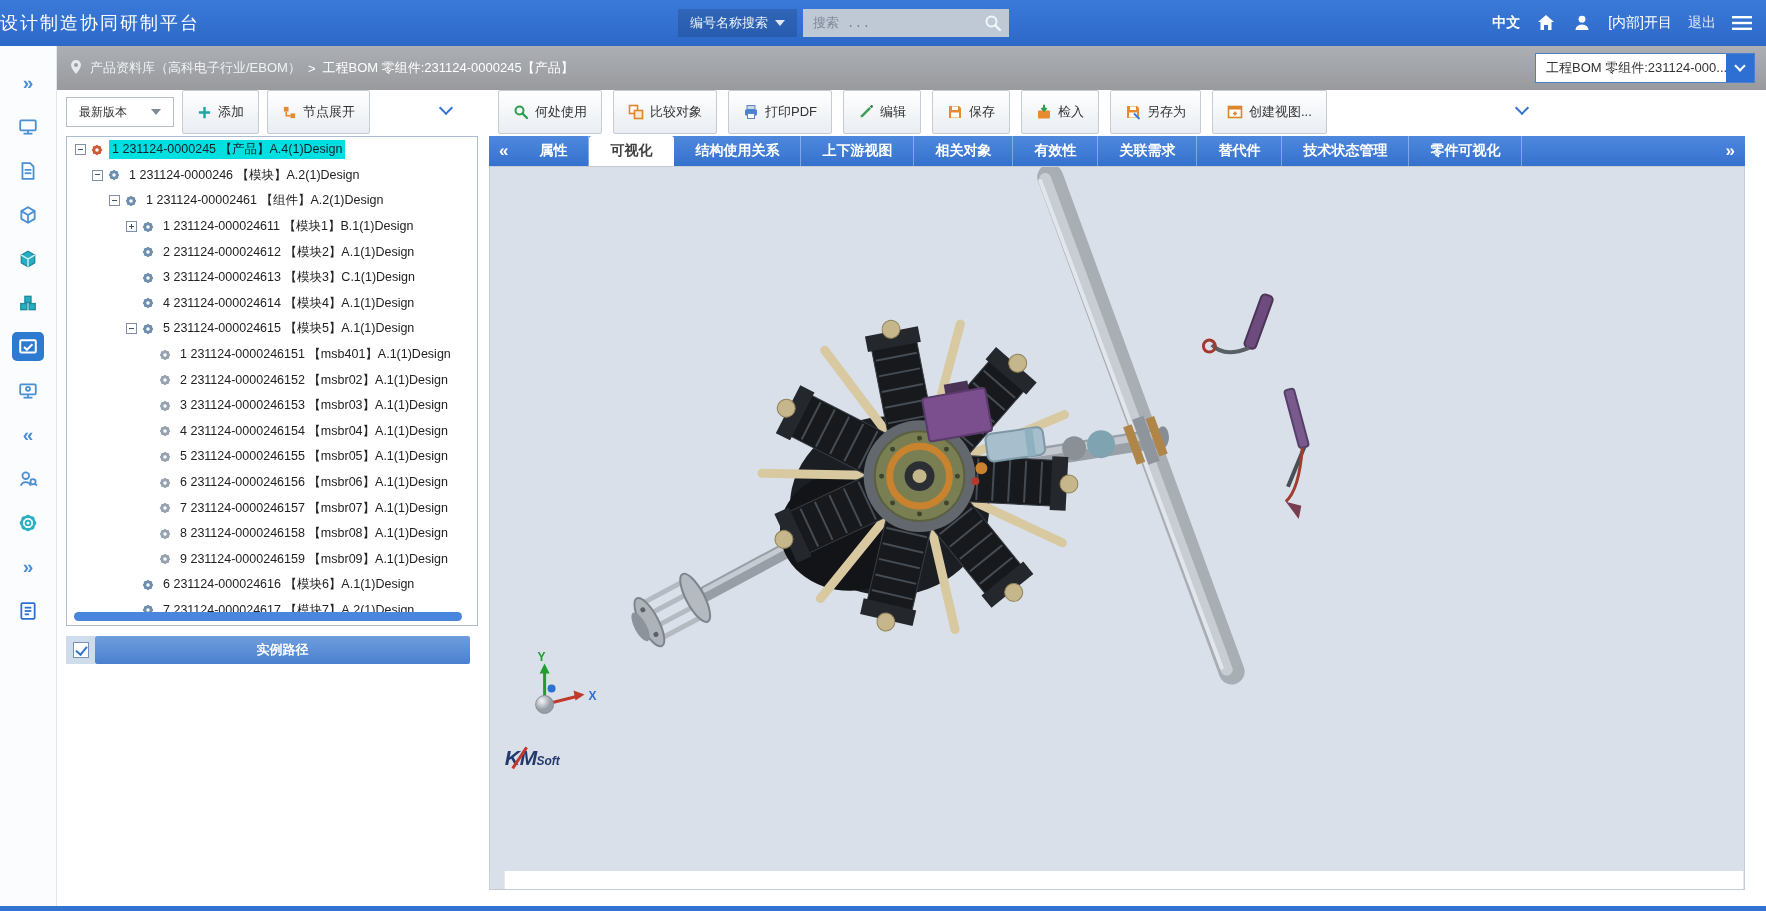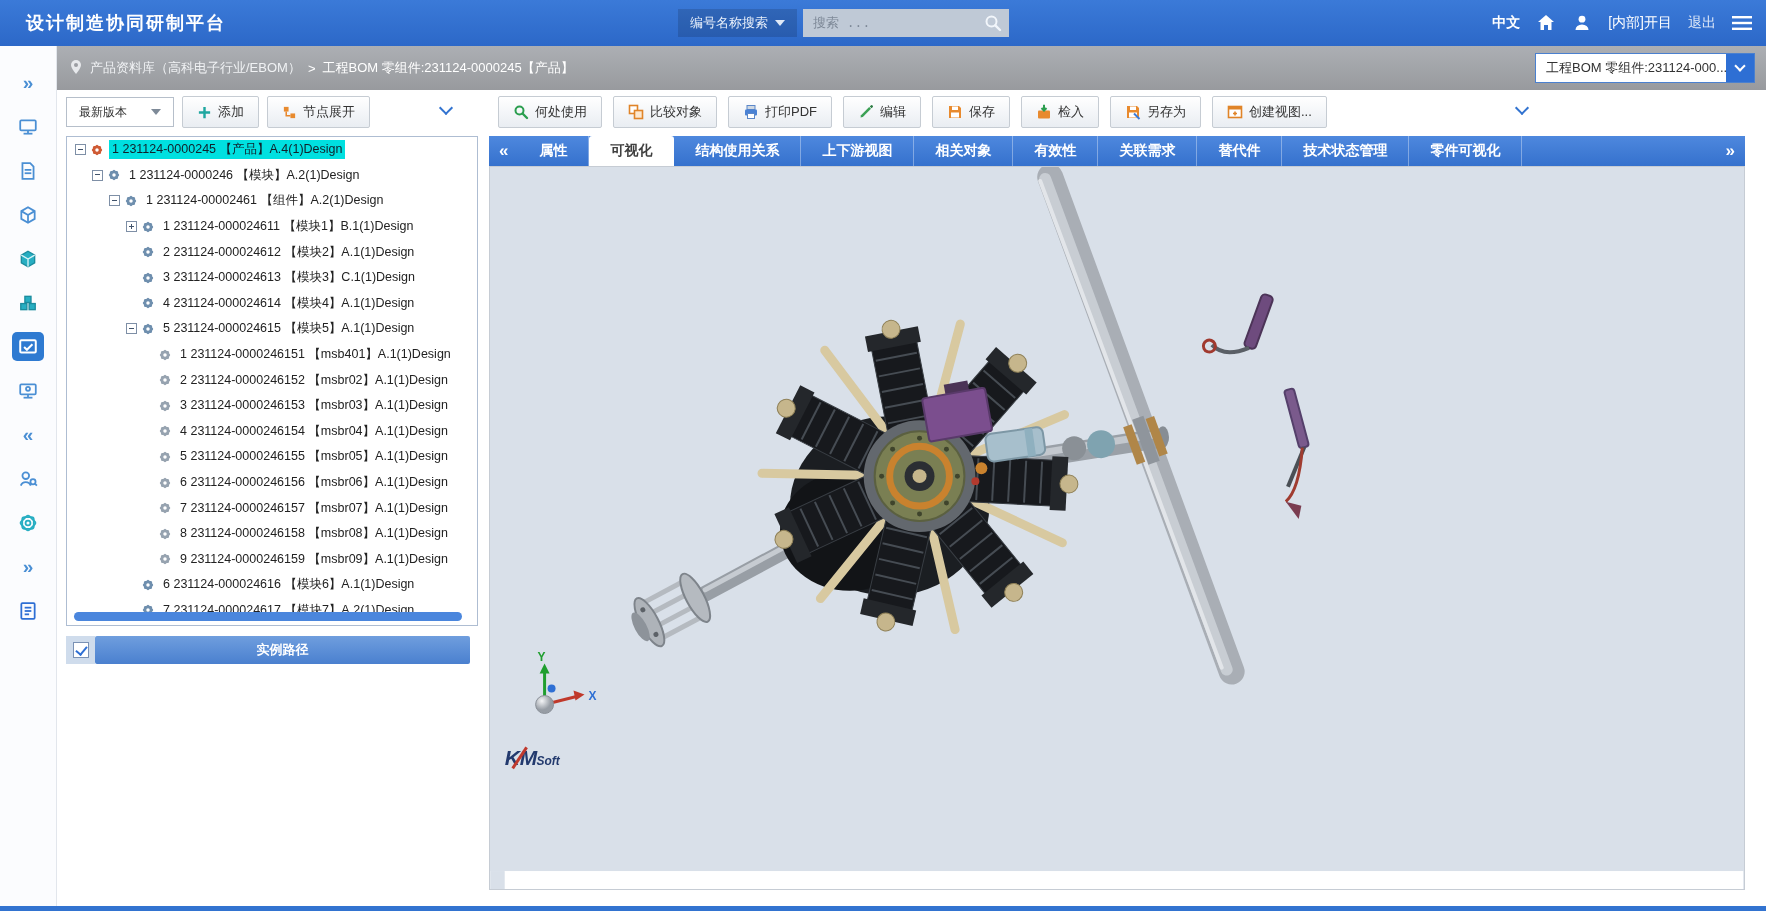--- a/index.html
+++ b/index.html
@@ -3,21 +3,21 @@
 <meta charset="utf-8">
 <style>
   *{margin:0;padding:0;box-sizing:border-box}
   html,body{width:1766px;height:911px;overflow:hidden;background:#fff;
     font-family:"Liberation Sans","DejaVu Sans",sans-serif;}
   body{position:relative}
 
   
   .topbar{position:absolute;left:0;top:0;width:1766px;height:46px;
     background:linear-gradient(180deg,#3b7ad8,#2c68c8);display:flex;align-items:center;color:#fff}
-  .app-title{font-size:18px;font-weight:bold;letter-spacing:2px;margin-left:26px}
+  .app-title{font-size:18px;font-weight:normal;letter-spacing:2px;}
   .searchwrap{position:absolute;left:678px;top:9px;height:28px;display:flex}
   .search-mode{display:flex;align-items:center;gap:7px;padding:0 12px;background:rgba(0,0,0,.14);
     font-size:13px;color:#eaf1fb;cursor:pointer}
   .wcaret{width:0;height:0;border-left:5px solid transparent;border-right:5px solid transparent;border-top:6px solid #dfe9f7}
   .search-box{position:relative;margin-left:6px}
   .search-box input{width:206px;height:28px;border:0;background:#bfc9d6;padding:0 30px 0 10px;
     font-size:13px;color:#5d6a7a;outline:none;font-family:Liberation Mono, monospace}
   .search-box input::placeholder{color:#7d8violet897;color:#7d8897}
   .mag{position:absolute;right:7px;top:5px}
   .top-right{position:absolute;right:14px;top:0;height:46px;display:flex;align-items:center;gap:16px}
@@ -45,21 +45,21 @@
   .rail-item{width:32px;height:29px;display:flex;align-items:center;justify-content:center;cursor:pointer;border-radius:5px}
   .rail-item.active{background:#2e7ad1}
   .rail-item.active svg *{stroke:#fff}
   .gch{font-size:19px;font-weight:bold;color:#4a8fd4;line-height:1}
 
   
   .lt{position:absolute;left:66px;top:96px;height:32px;display:flex;gap:8px;align-items:center}
   .sel-box{width:108px;height:30px;border:1px solid #b6bfca;background:#fff;display:flex;align-items:center;
     justify-content:space-between;padding:0 12px;font-size:12px;color:#333;cursor:pointer}
   .gcaret{width:0;height:0;border-left:5px solid transparent;border-right:5px solid transparent;border-top:6px solid #7e8a98}
-  .btn{display:flex;align-items:center;gap:6px;padding:0 14px;height:32px;border:1px solid #c6ccd3;border-radius:2px;
+  .btn{display:flex;align-items:center;gap:6px;padding:0 14px;height:44px;border:1px solid #c6ccd3;border-radius:2px;
     background:linear-gradient(180deg,#ffffff,#e9edf2);font-size:13px;color:#333;cursor:pointer;font-family:inherit;white-space:nowrap}
   .tb-ic{display:flex;align-items:center}
   .bigcaret{width:10px;height:10px;border-right:2px solid #3273d0;border-bottom:2px solid #3273d0;
     transform:rotate(45deg);display:inline-block;cursor:pointer}
   .lt-caret{position:absolute;left:441px;top:103px}
 
   .treebox{position:absolute;left:66px;top:136px;width:412px;height:490px;border:1px solid #aebdd2;background:#fff;overflow:hidden}
   .trow{display:flex;align-items:center;height:25.6px;font-size:12.5px;color:#222;white-space:nowrap;overflow:hidden;cursor:pointer}
   .exp{width:11px;height:11px;flex:none;margin-right:4px;position:relative;display:inline-block}
   .exp.plus,.exp.minus{background:#fff;border:1px solid #7e8fa6}

